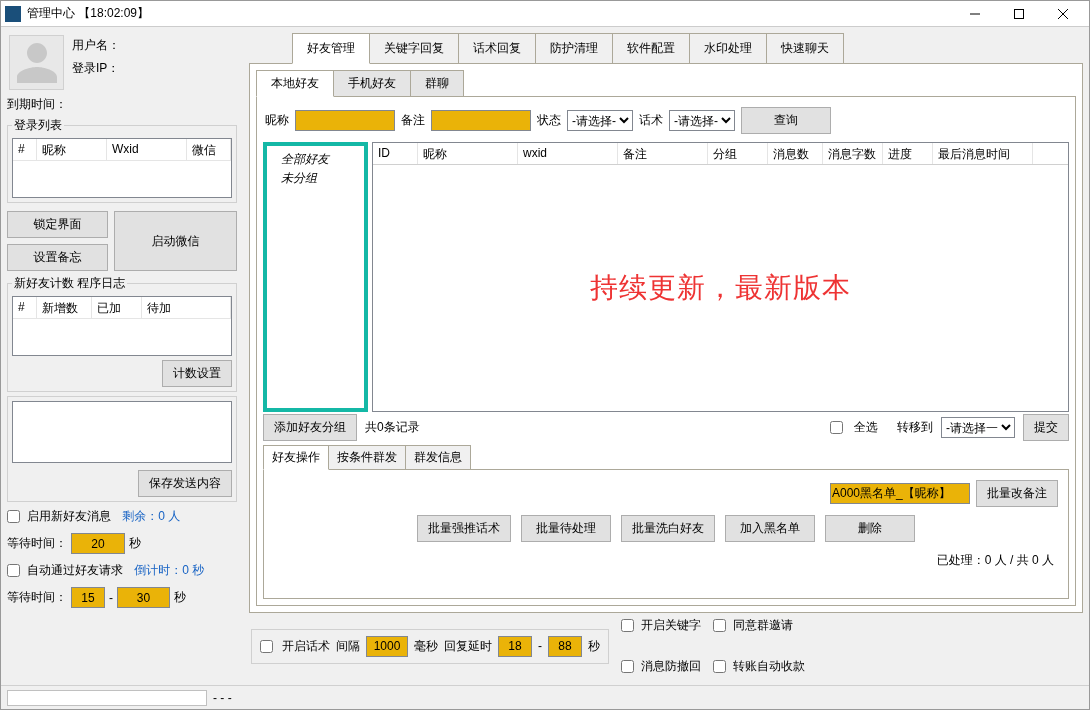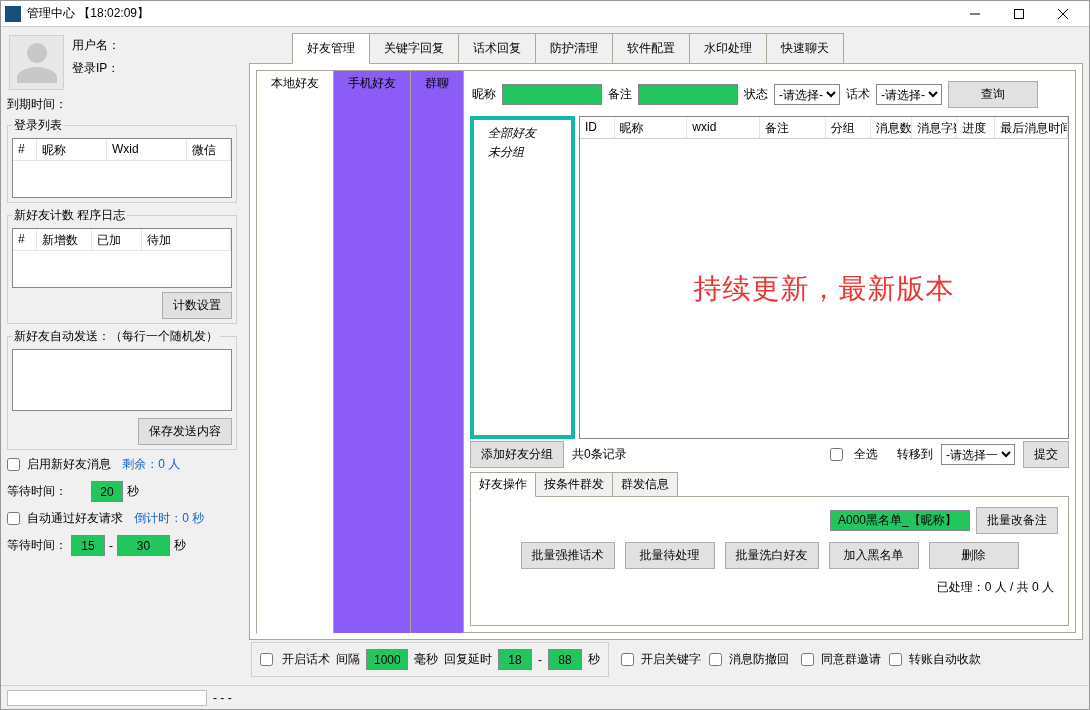--- a/index.html
+++ b/index.html
@@ -21,31 +21,31 @@
 .table{border:1px solid #828790;background:#fff;}
 .thead{display:flex;background:#fff;border-bottom:1px solid #e5e5e5;height:22px;}
 .th{padding:3px 5px;border-right:1px solid #e5e5e5;color:#000;white-space:nowrap;overflow:hidden;}
 .tbody{height:36px;}
 .btnrow{display:flex;gap:6px;margin-top:4px;}
 .btncol{display:flex;flex-direction:column;gap:6px;flex:1;}
 button.win{background:#e1e1e1;border:1px solid #adadad;padding:4px 10px;min-height:26px;color:#000;cursor:default;}
 button.win.big{flex:1;min-height:56px;}
 .right-btn{display:flex;justify-content:flex-end;margin-top:4px;}
 textarea{width:100%;resize:none;border:1px solid #828790;font-family:inherit;padding:2px;}
-input[type=text]{border:1px solid #828790;padding:2px 7px;background:#22c55e;height:21px;}
+input[type=text]{border:1px solid #828790;padding:2px 1px;background:#eab308;height:21px;}
 input[type=checkbox]{margin:0 3px 0 0;vertical-align:middle;}
 .row{display:flex;align-items:center;gap:4px;margin:2px 0;}
 .blue{color:#1662c4;}
 .main{flex:1;display:flex;flex-direction:column;padding:6px;overflow:hidden;}
 .tabs{display:flex;border-bottom:none;padding-left:43px;}
 .tab{padding:6px 14px;background:#f0f0f0;border:1px solid #aca899;border-bottom:none;margin-right:-1px;color:#000;}
 .tab.active{background:#fff;position:relative;z-index:2;border-bottom:1px solid #fff;margin-bottom:-1px;}
-.tabbody{flex:1;border:1px solid #aca899;background:#fff;padding:6px;display:flex;flex-direction:row;overflow:hidden;}
+.tabbody{flex:1;border:1px solid #aca899;background:#fff;padding:6px;display:flex;flex-direction:column;overflow:hidden;}
 .subtabs{display:flex;margin-bottom:0;}
-.subtab{padding:4px 14px;background:#8b5cf6;border:1px solid #aca899;border-bottom:none;margin-right:-1px;}
+.subtab{padding:4px 14px;background:#e5e5e5;border:1px solid #aca899;border-bottom:none;margin-right:-1px;}
 .subtab.active{background:#fff;position:relative;z-index:2;border-bottom:1px solid #fff;margin-bottom:-1px;}
 .subtabbody{flex:1;border:1px solid #aca899;background:#fff;padding:6px;display:flex;flex-direction:column;overflow:hidden;}
 .searchbar{display:flex;align-items:center;gap:6px;padding:4px 2px 8px 2px;}
 select{border:1px solid #828790;height:21px;background:#fff;}
 .midarea{flex:1;display:flex;gap:4px;overflow:hidden;min-height:0;}
 .tree{width:105px;border:4px solid #14b8a6;background:#fff;padding:4px;font-style:italic;}
 .treeitem{padding:1px 0 1px 10px;position:relative;}
 .bigtable{flex:1;display:flex;flex-direction:column;border:1px solid #828790;background:#fff;overflow:hidden;}
 .bigtable .thead{height:22px;border-bottom:1px solid #d0d0d0;}
 .bigtable .tbody{flex:1;display:flex;align-items:center;justify-content:center;}
@@ -55,21 +55,21 @@
 .optabs{display:flex;margin-top:2px;}
 .optab{padding:3px 8px;background:#f0f0f0;border:1px solid #aca899;border-bottom:none;margin-right:-1px;}
 .optab.active{background:#fff;position:relative;z-index:2;border-bottom:1px solid #fff;margin-bottom:-1px;}
 .opbody{border:1px solid #aca899;background:#fff;padding:10px;display:flex;flex-direction:column;gap:8px;min-height:130px;}
 .oprow{display:flex;justify-content:flex-end;align-items:center;gap:6px;}
 .opbtns{display:flex;justify-content:center;gap:10px;}
 .opbtns button{min-width:90px;}
 .status-right{text-align:right;padding:2px 4px 0 0;}
 .footer{display:flex;align-items:center;gap:6px;padding:2px;}
 .footer fieldset{flex:0 0 auto;display:flex;align-items:center;gap:6px;border:1px solid #d0d0d0;padding:6px 8px;}
-.footer .chkcol{display:flex;flex-direction:row;gap:8px;padding-left:6px;}
+.footer .chkcol{display:flex;flex-direction:column;gap:20px;padding-left:6px;}
 .statusbar{height:24px;border-top:1px solid #d0d0d0;background:#f0f0f0;display:flex;align-items:center;padding:0 6px;}
 .statusbar .seg{width:200px;border:1px solid #c0c0c0;background:#fff;height:16px;}
 .statusbar .txt{margin-left:6px;color:#000;}
 </style>
 </head>
 <body>
 
 <div class="window">
 
   <div class="titlebar">
@@ -115,55 +115,61 @@
           <div class="thead">
             <div class="th" style="width:24px">#</div>
             <div class="th" style="width:70px">昵称</div>
             <div class="th" style="width:80px">Wxid</div>
             <div class="th" style="flex:1">微信</div>
           </div>
           <div class="tbody"></div>
         </div>
       </fieldset>
 
+      <div class="btnrow">
+        <div class="btncol">
+          <button class="win">锁定界面</button>
+          <button class="win">设置备忘</button>
+        </div>
+        <button class="win big">启动微信</button>
+      </div>
 
       <div style="display:flex">
         <fieldset style="flex:1">
           <legend><span>新好友计数</span>&nbsp;<span>程序日志</span></legend>
           <div class="table">
             <div class="thead">
               <div class="th" style="width:24px">#</div>
               <div class="th" style="width:55px">新增数</div>
               <div class="th" style="width:50px">已加</div>
               <div class="th" style="flex:1">待加</div>
             </div>
             <div class="tbody"></div>
           </div>
           <div class="right-btn">
               <button class="win">计数设置</button>
             </div>
         </fieldset>
       </div>
 
       <fieldset>
-        <legend>新好友自动发送：（每行一个随机发）</legend>
         <textarea rows="4" style=""></textarea>
         <div class="right-btn">
             <button class="win">保存发送内容</button>
           </div>
       </fieldset>
 
       <div class="row">
         <input type="checkbox" style="">
         <span>启用新好友消息</span>&nbsp;
         <span class="blue">剩余：0 人</span>
       </div>
       <div class="row">
         <span>等待时间：</span>
-        <input type="text" style="width: 32px; text-align: center; margin-left: 20px;" value="20">
+        <input type="text" style="width: 54px; text-align: center;" value="20">
         <span>秒</span>
       </div>
       <div class="row">
         <input type="checkbox" style="">
         <span>自动通过好友请求</span>&nbsp;
         <span class="blue">倒计时：0 秒</span>
       </div>
       <div class="row">
         <span>等待时间：</span>
         <input type="text" style="width: 34px; text-align: center;" value="15">

